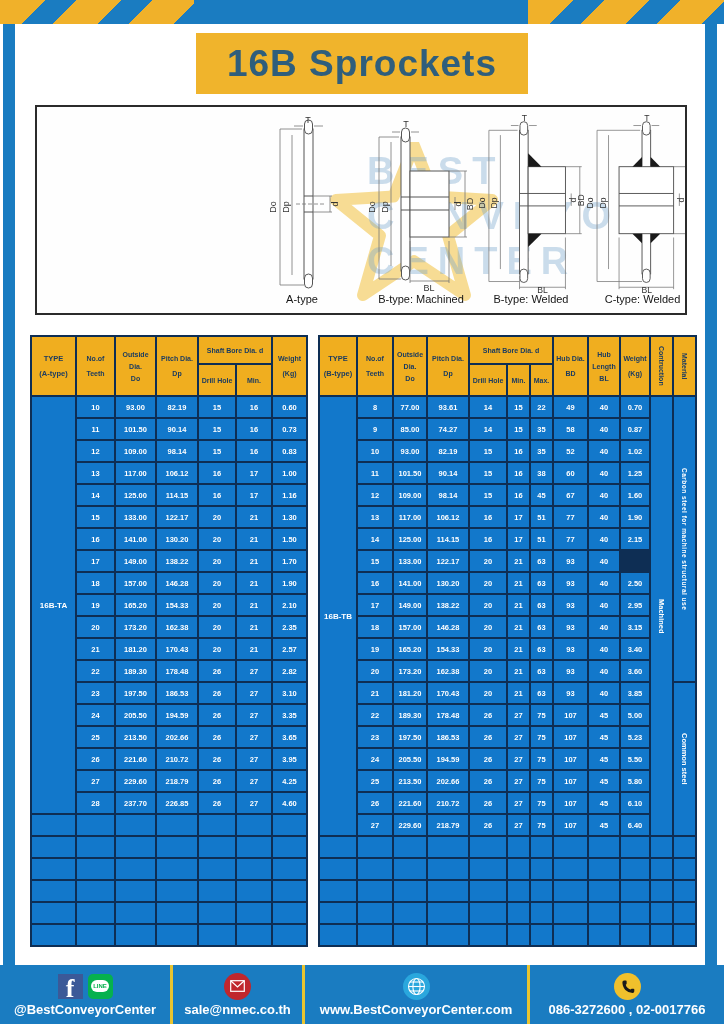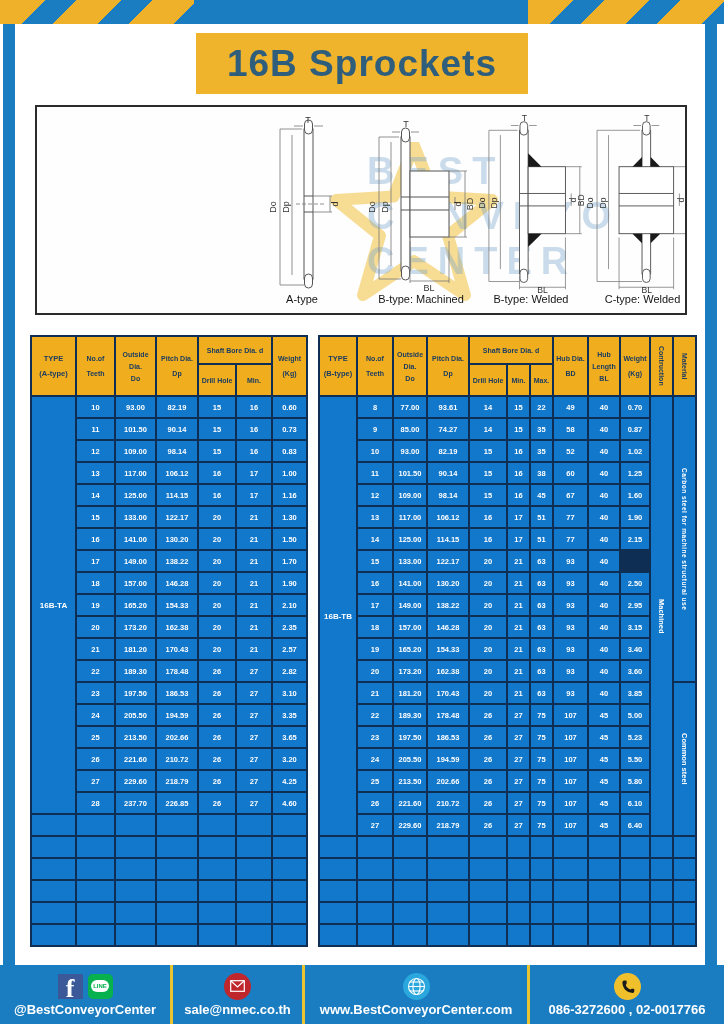--- a/index.html
+++ b/index.html
@@ -356,21 +356,21 @@
       <div class="bcell" style="grid-area: 18 / 3;">213.50</div>
       <div class="bcell" style="grid-area: 18 / 4;">202.66</div>
       <div class="bcell" style="grid-area: 18 / 5;">26</div>
       <div class="bcell" style="grid-area: 18 / 6;">27</div>
       <div class="bcell" style="grid-area: 18 / 7;">3.65</div>
       <div class="bcell" style="grid-area: 19 / 2;">26</div>
       <div class="bcell" style="grid-area: 19 / 3;">221.60</div>
       <div class="bcell" style="grid-area: 19 / 4;">210.72</div>
       <div class="bcell" style="grid-area: 19 / 5;">26</div>
       <div class="bcell" style="grid-area: 19 / 6;">27</div>
-      <div class="bcell" style="grid-area: 19 / 7;">3.20</div>
+      <div class="bcell" style="grid-area: 19 / 7;">3.95</div>
       <div class="bcell" style="grid-area: 20 / 2;">27</div>
       <div class="bcell" style="grid-area: 20 / 3;">229.60</div>
       <div class="bcell" style="grid-area: 20 / 4;">218.79</div>
       <div class="bcell" style="grid-area: 20 / 5;">26</div>
       <div class="bcell" style="grid-area: 20 / 6;">27</div>
       <div class="bcell" style="grid-area: 20 / 7;">4.25</div>
       <div class="bcell" style="grid-area: 21 / 2;">28</div>
       <div class="bcell" style="grid-area: 21 / 3;">237.70</div>
       <div class="bcell" style="grid-area: 21 / 4;">226.85</div>
       <div class="bcell" style="grid-area: 21 / 5;">26</div>

